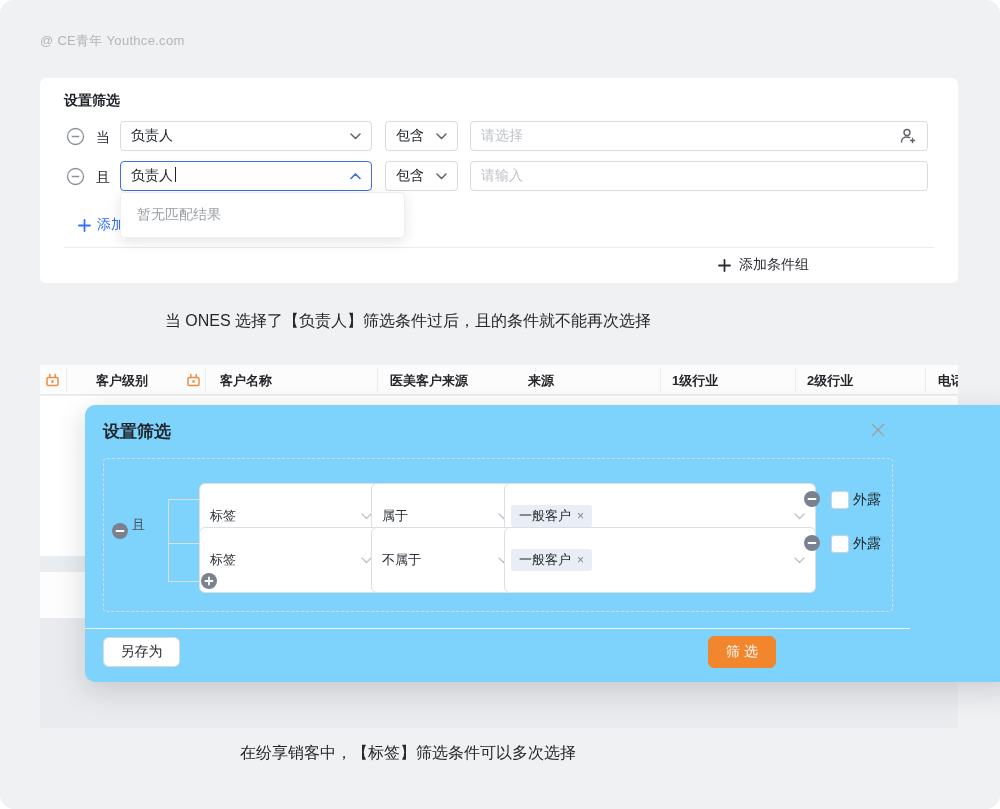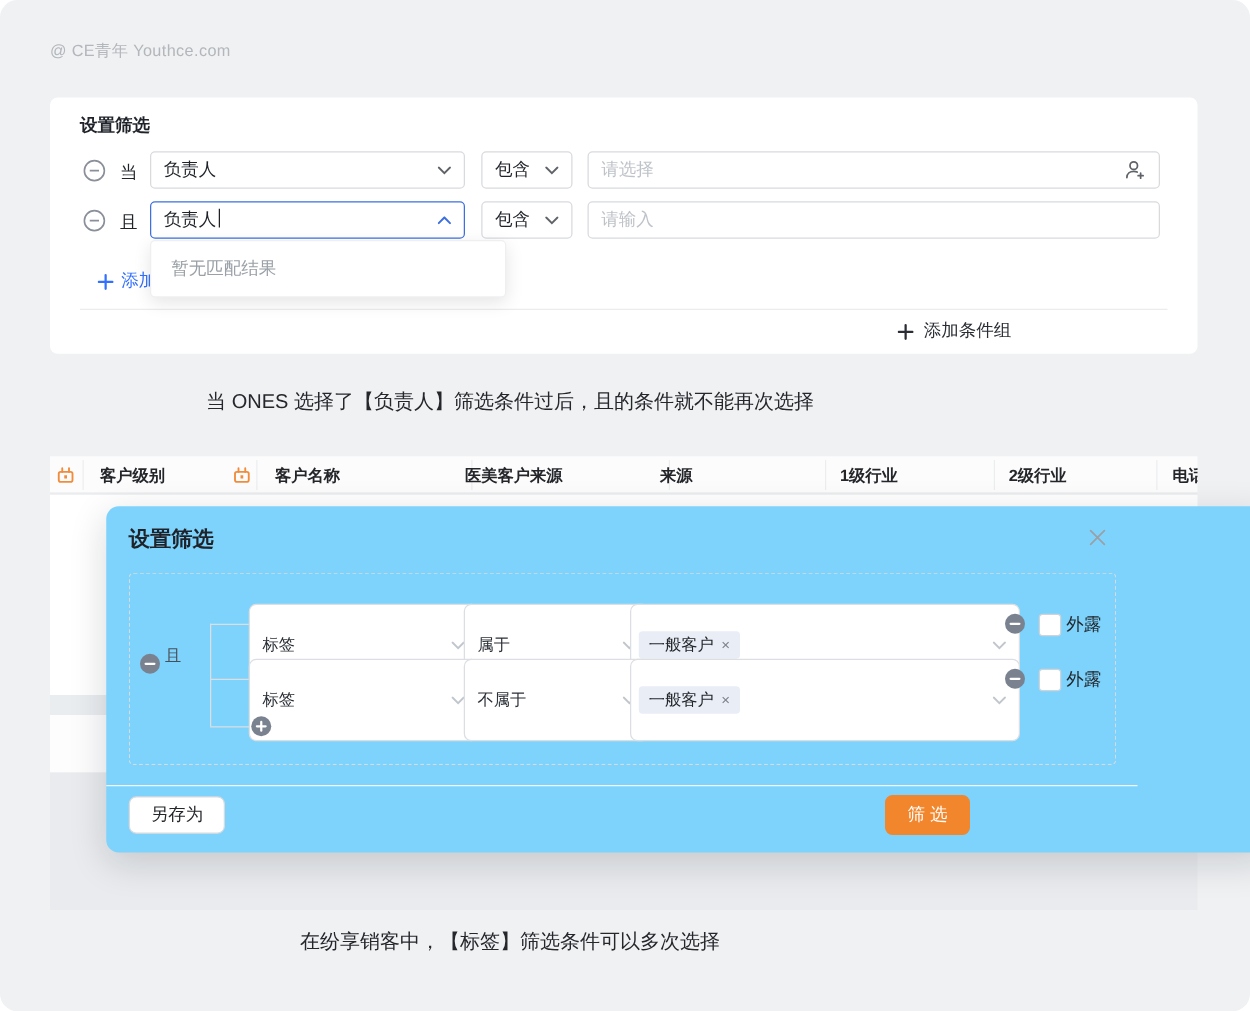--- a/index.html
+++ b/index.html
@@ -148,30 +148,30 @@
     <div class="th-sep" style="left:620px;"></div>
     <div class="th-sep" style="left:755px;"></div>
     <div class="th-sep" style="left:885px;"></div>
     <span class="abs" style="left:5px;top:7px;">
       <svg width="15" height="15" viewBox="0 0 15 15">
           <rect x="2" y="5.5" width="11" height="8" rx="1.5" fill="none" stroke="#f08c3c" stroke-width="1.5"></rect>
           <path d="M4.8 5.5 V2.6 M10.2 5.5 V2.6" stroke="#f08c3c" stroke-width="1.5" stroke-linecap="round"></path>
           <rect x="6.4" y="8.2" width="2.2" height="2.6" fill="#f08c3c"></rect>
         </svg>
     </span>
-    <span class="th-label" style="left:40px;">客户级别</span>
+    <span class="th-label" style="left:56px;">客户级别</span>
     <span class="abs" style="left:146px;top:7px;">
       <svg width="15" height="15" viewBox="0 0 15 15">
           <rect x="2" y="5.5" width="11" height="8" rx="1.5" fill="none" stroke="#f08c3c" stroke-width="1.5"></rect>
           <path d="M4.8 5.5 V2.6 M10.2 5.5 V2.6" stroke="#f08c3c" stroke-width="1.5" stroke-linecap="round"></path>
           <rect x="6.4" y="8.2" width="2.2" height="2.6" fill="#f08c3c"></rect>
         </svg>
     </span>
     <span class="th-label" style="left:180px;">客户名称</span>
-    <span class="th-label" style="left:332px;">医美客户来源</span>
+    <span class="th-label" style="left:350px;">医美客户来源</span>
     <span class="th-label" style="left:488px;">来源</span>
     <span class="th-label" style="left:632px;">1级行业</span>
     <span class="th-label" style="left:767px;">2级行业</span>
     <span class="th-label" style="left:898px;">电话</span>
   </div>
   <div class="abs band tbody-white"></div>
   <div class="abs band gray-band"></div>
   <div class="abs band white-strip"></div>
   <div class="abs band gray-bottom"></div>
 

